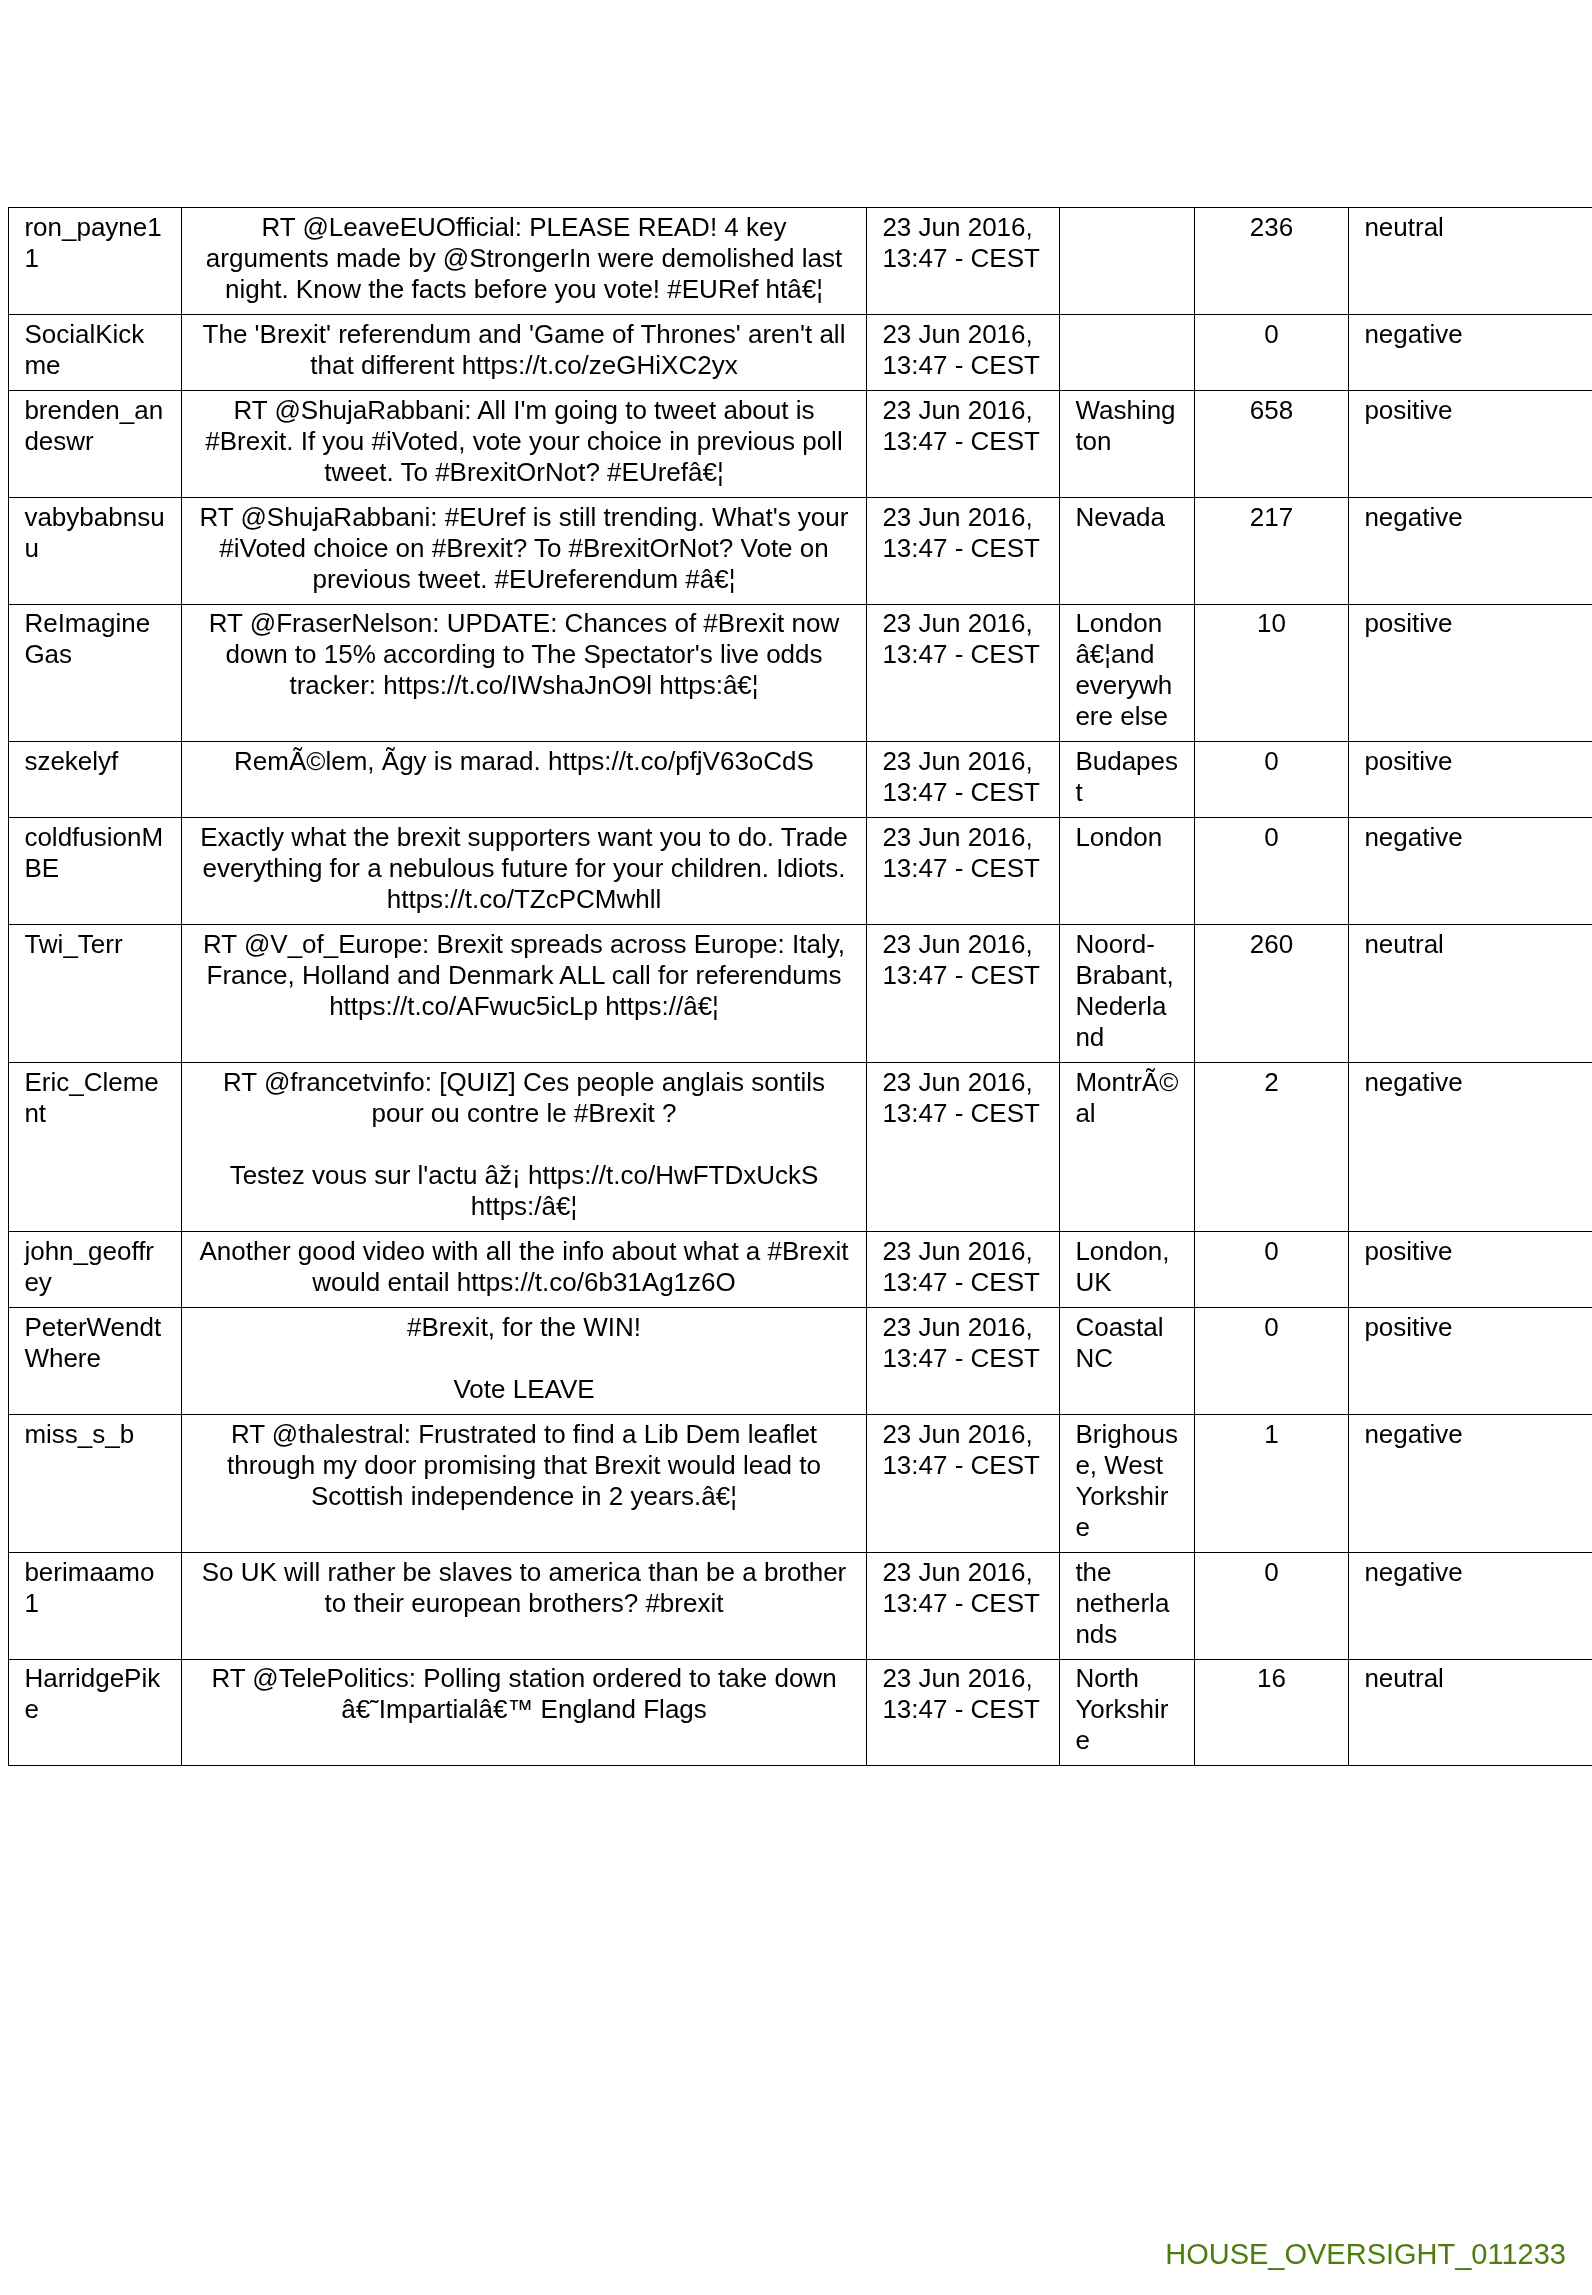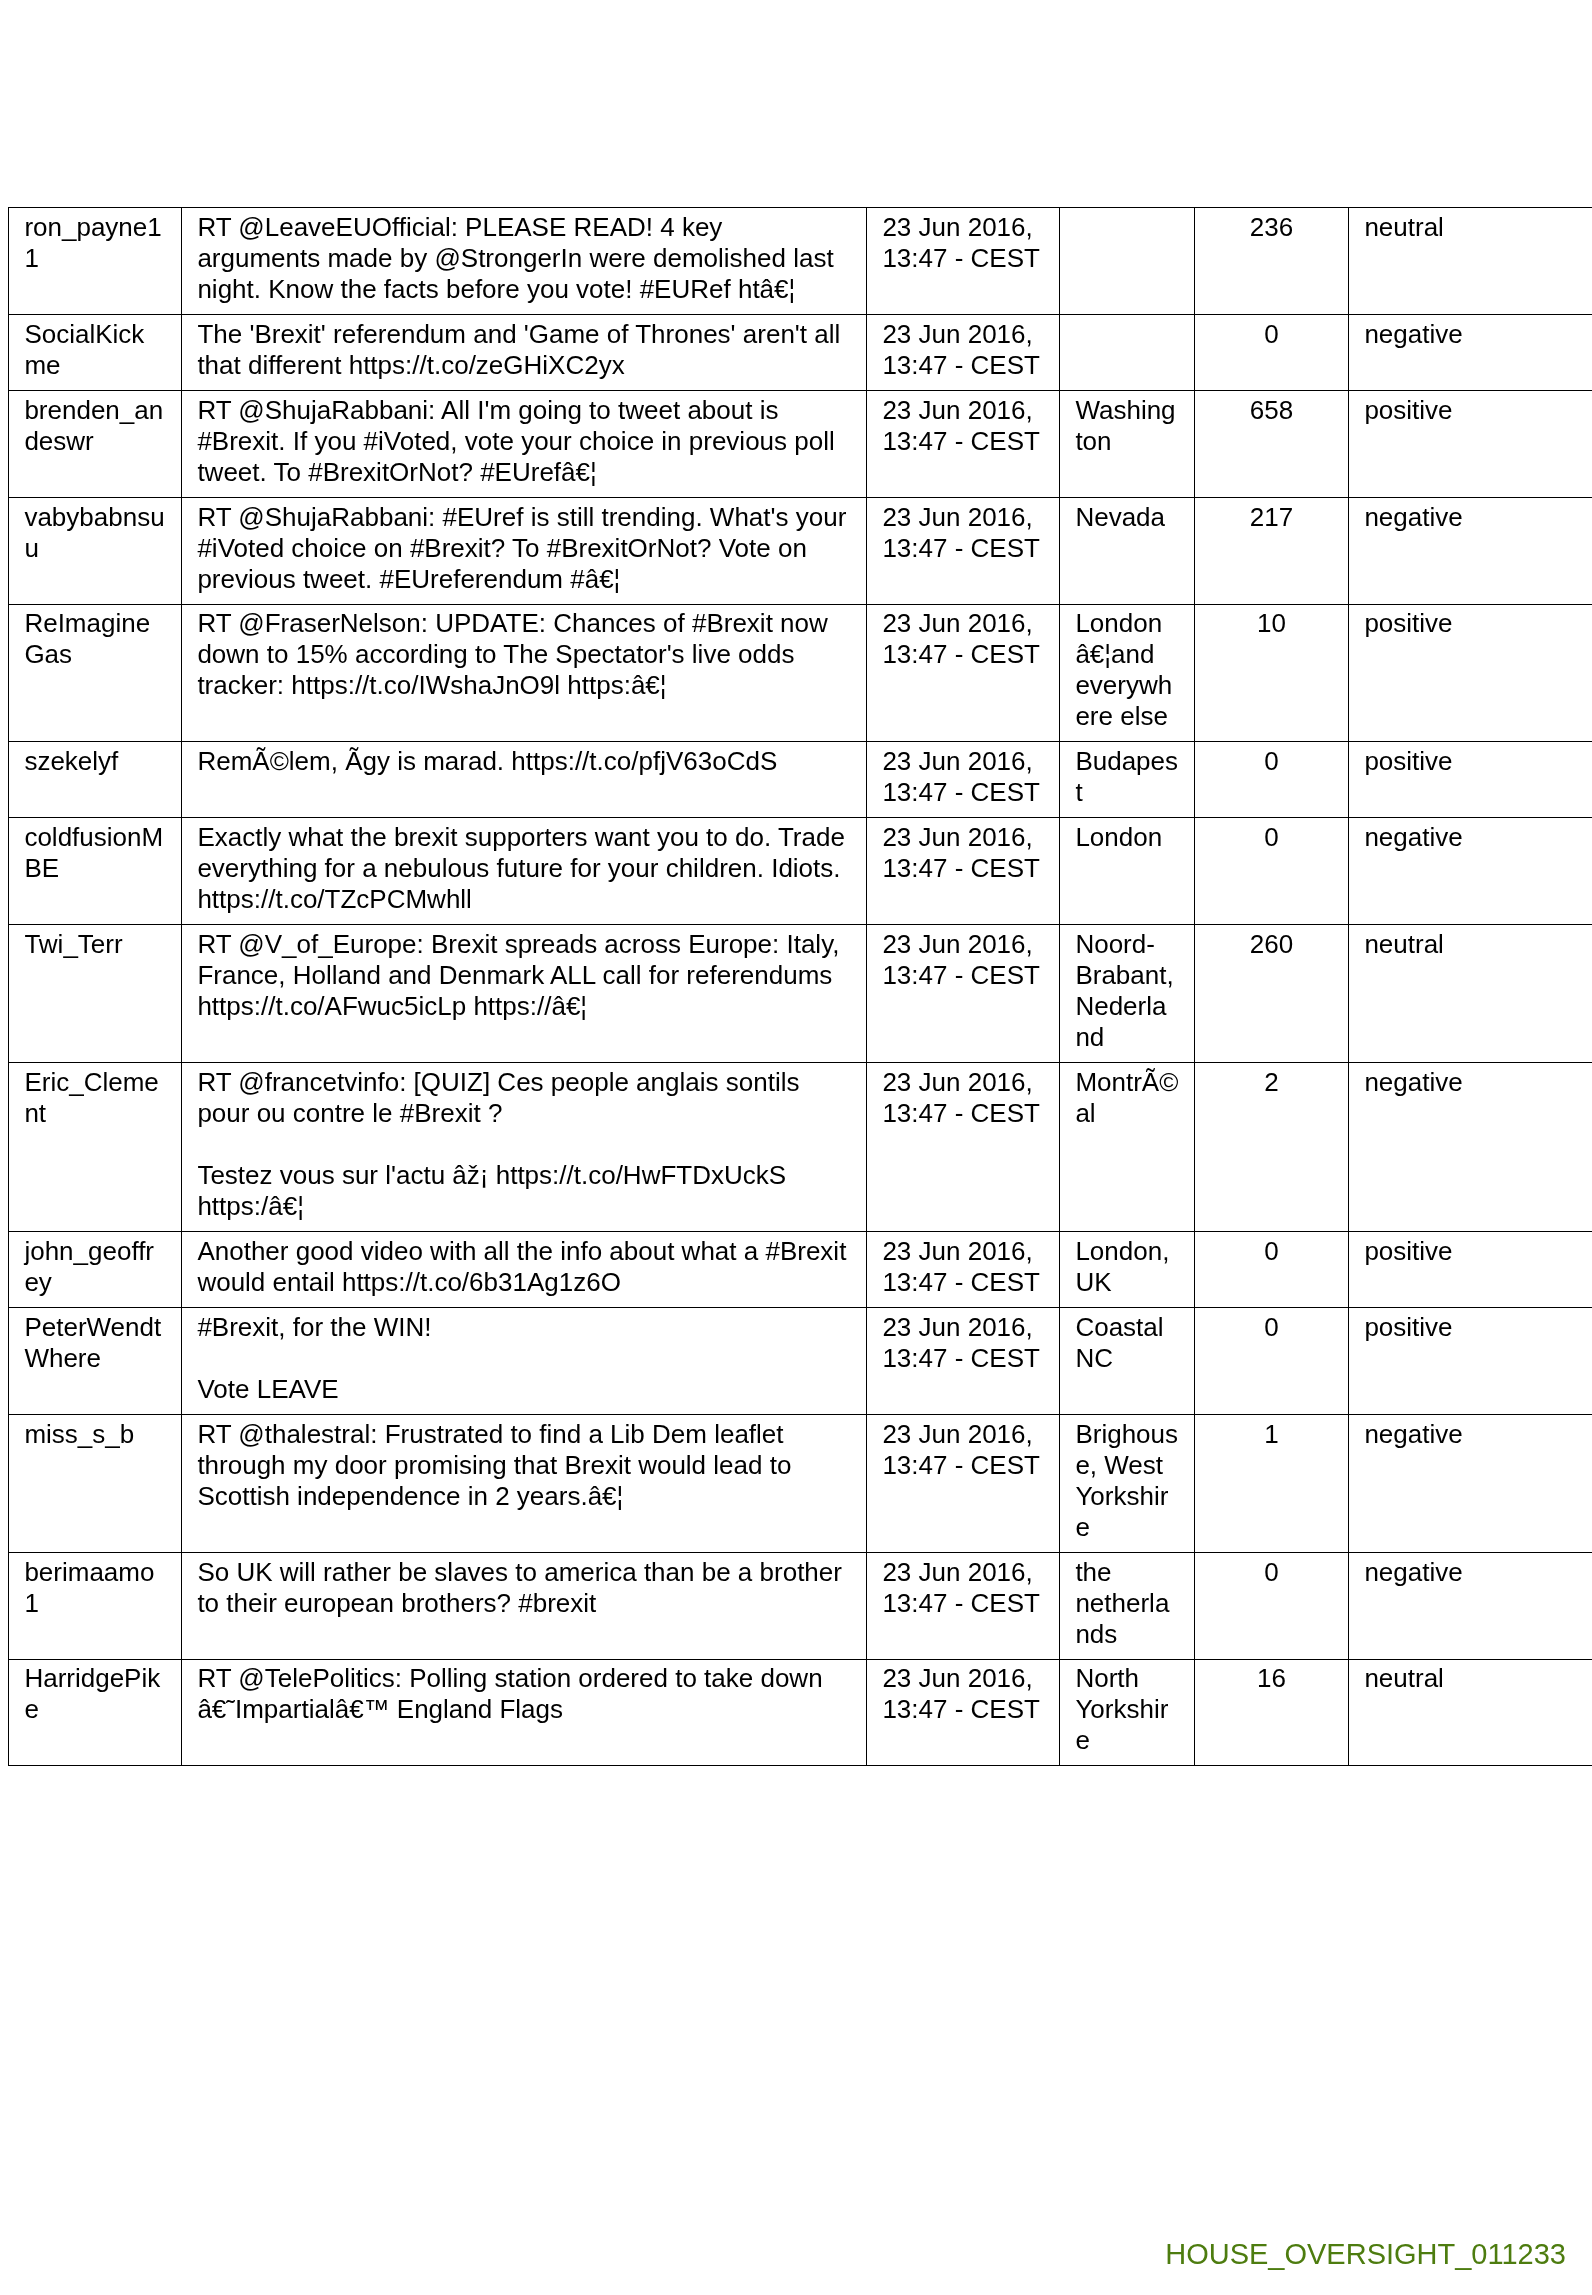--- a/index.html
+++ b/index.html
@@ -30,21 +30,21 @@
     font-size: 26px;
     line-height: 31px;
     overflow-wrap: break-word;
     word-wrap: break-word;
   }
   table.tweets td:last-child {
     border-right: none;
     margin-top: 34px;
   }
   td.col-username { }
-  td.col-tweet { white-space: pre-wrap; }
+  td.col-tweet { white-space: pre-wrap; text-align: center; }
   td.col-datetime { }
   td.col-location { }
   td.col-retweet_count { text-align: center; }
   td.col-sentiment { }
   .doc-footer {
     position: absolute;
     top: 2238px;
     right: 26px;
     font-size: 29px;
     line-height: 33px;

